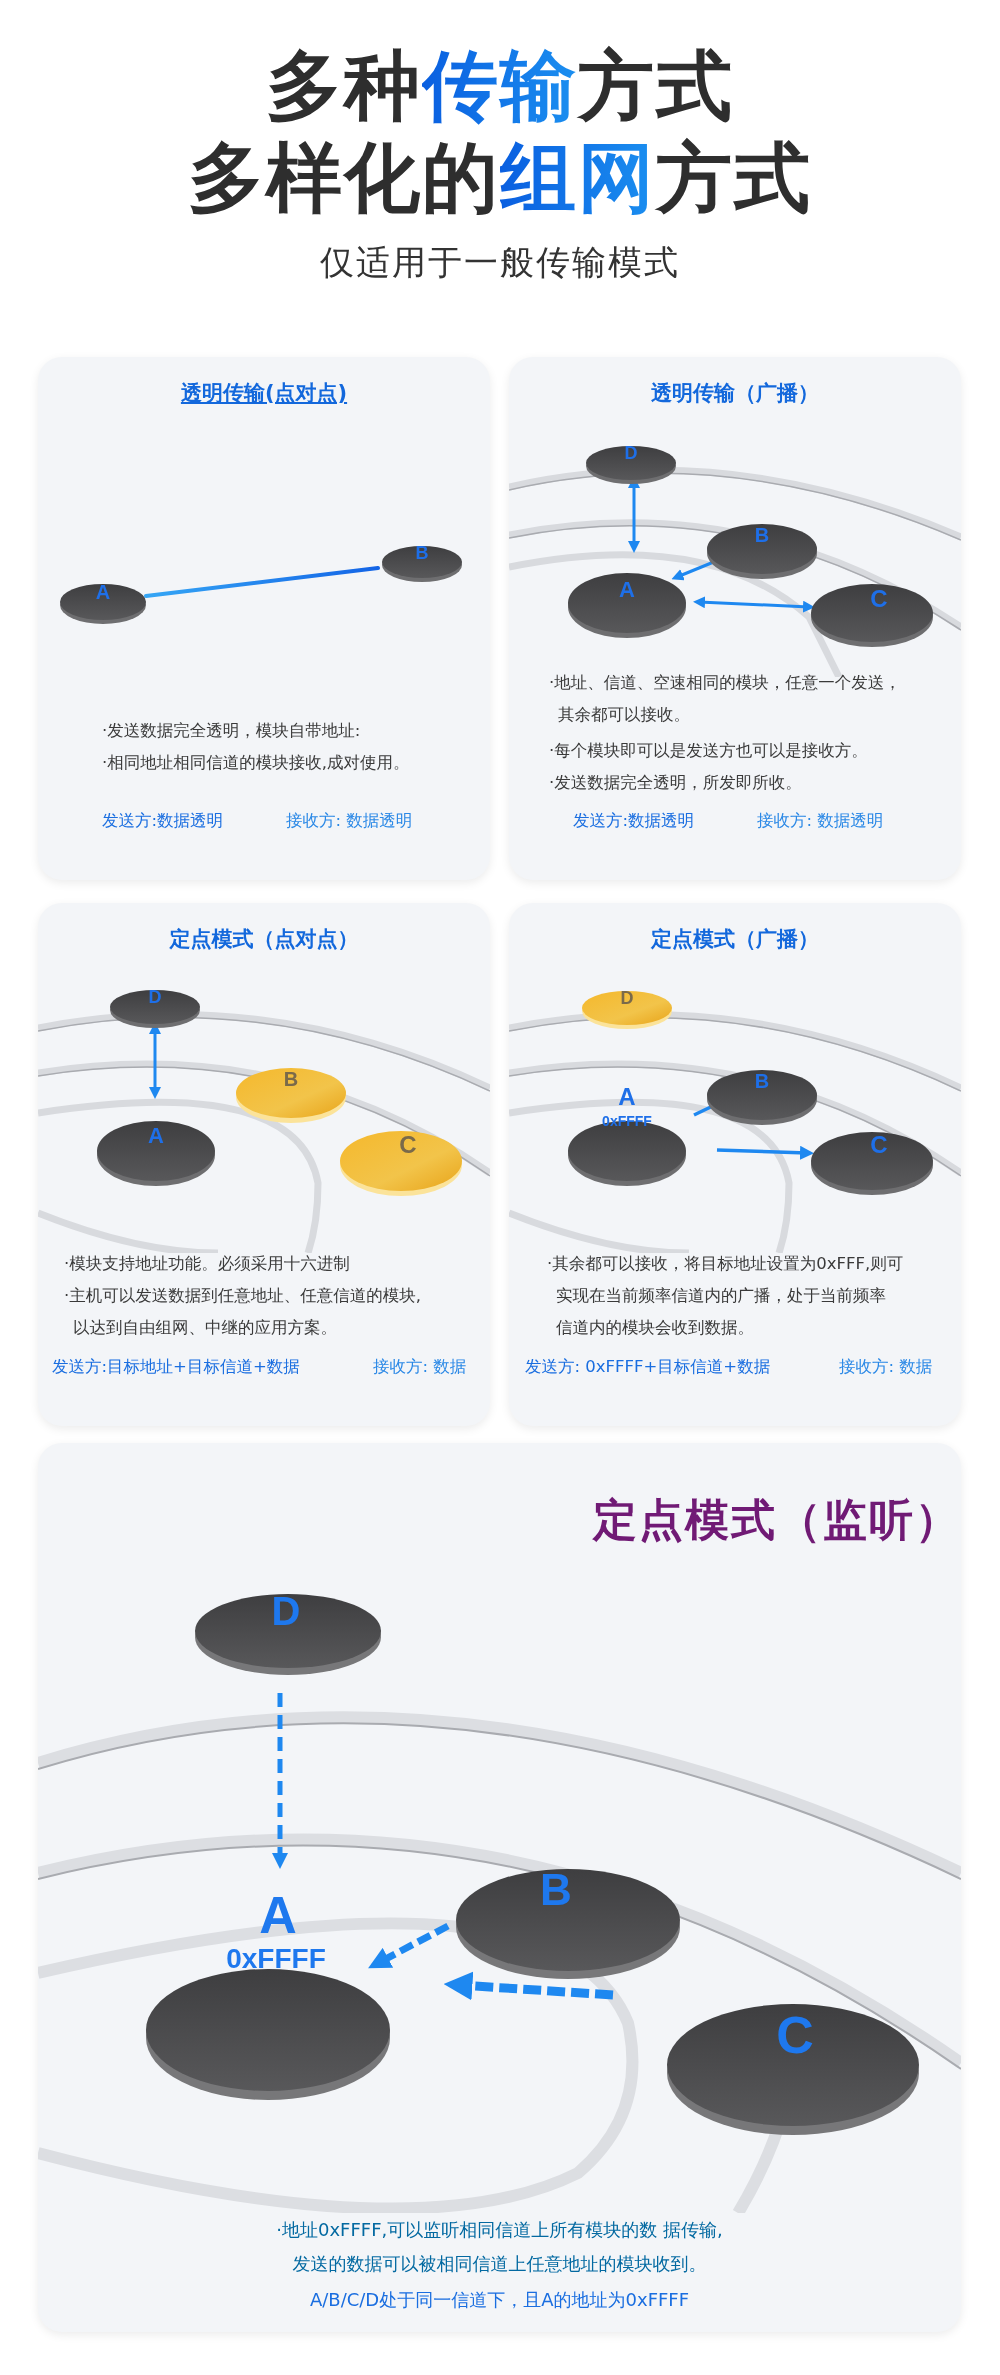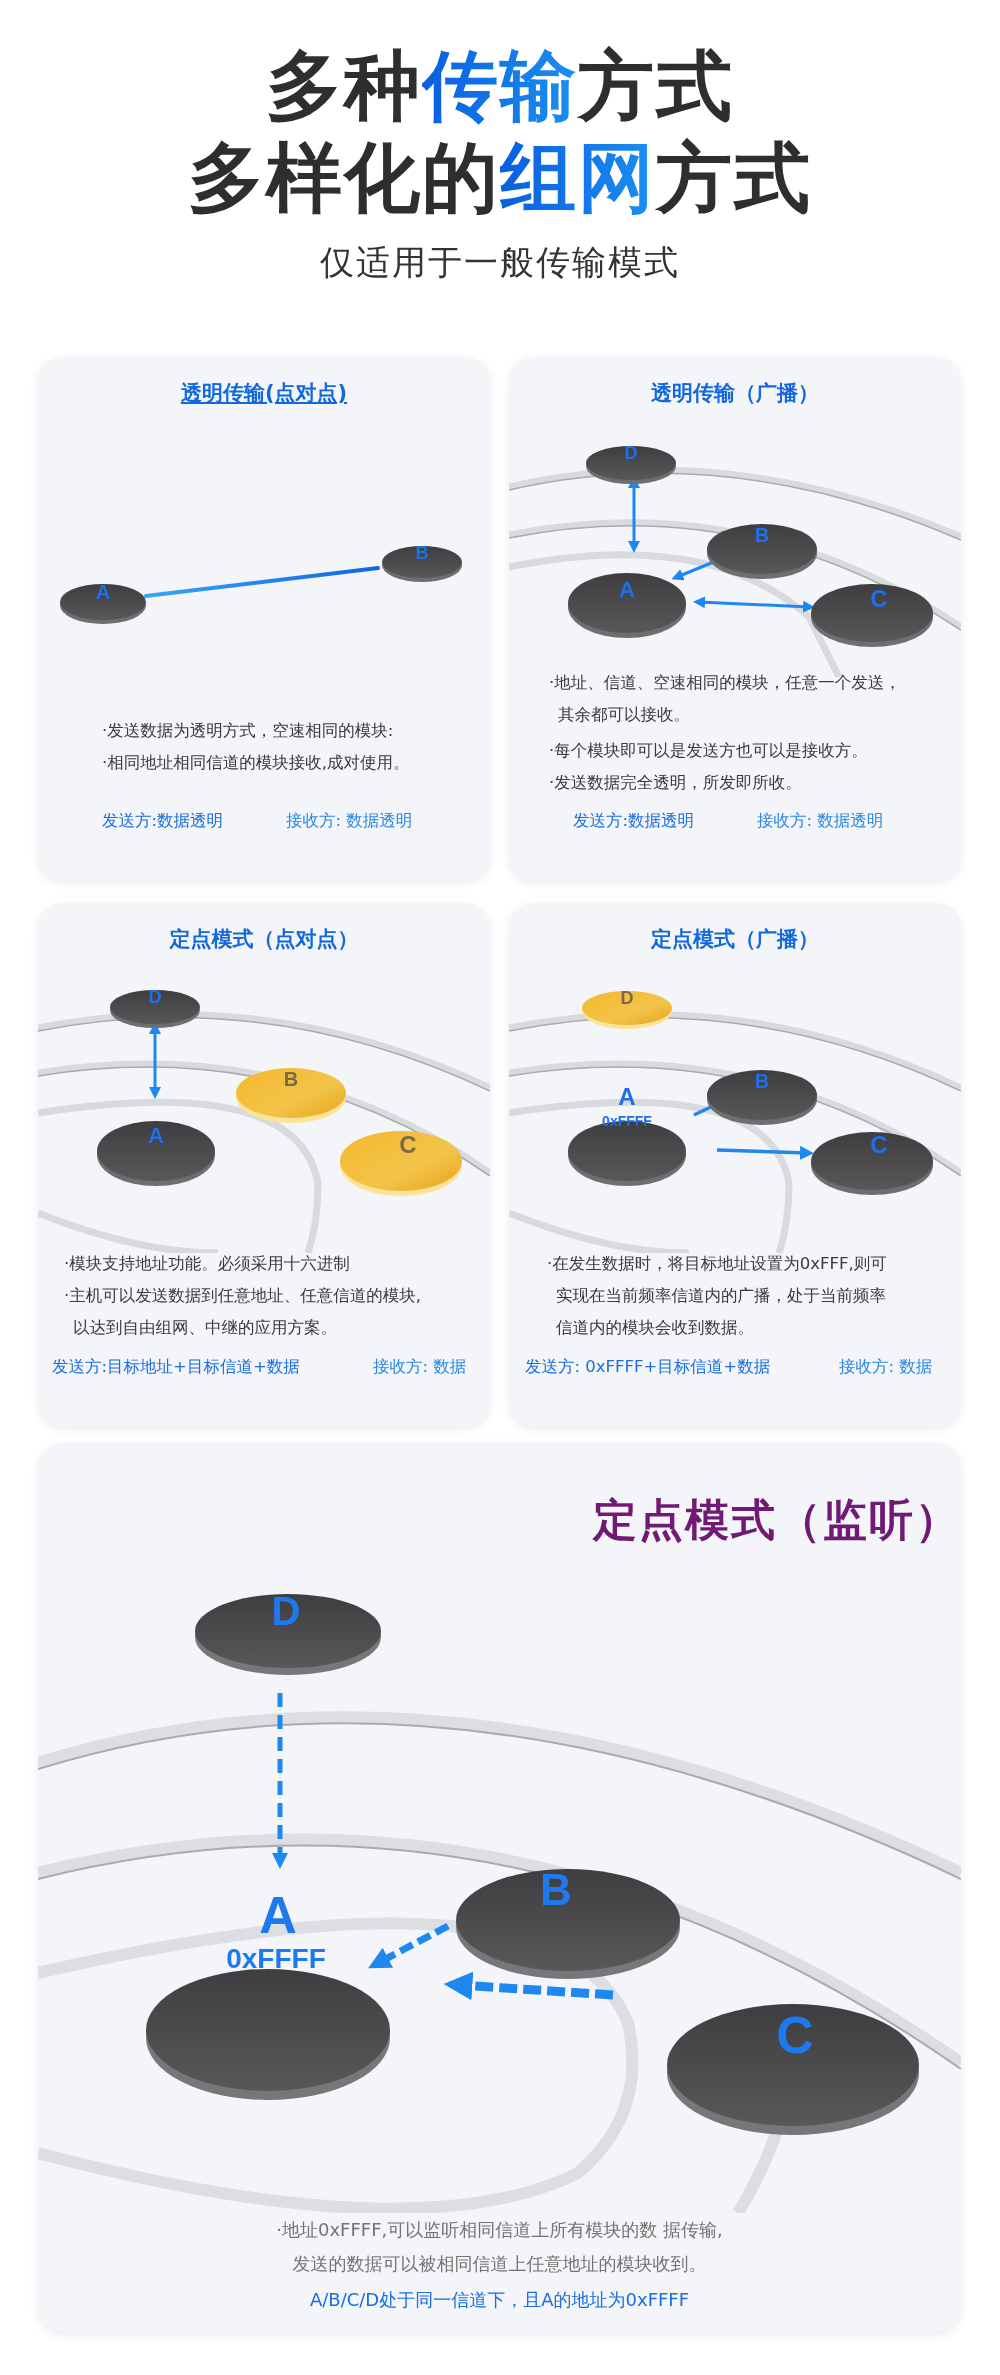--- a/index.html
+++ b/index.html
@@ -11,21 +11,21 @@
   .card { position: absolute; background: #f3f5f8; border-radius: 24px; box-shadow: 0 3px 10px rgba(0,0,0,0.08); overflow: hidden; }
   .card-title { position: absolute; left: 0; width: 100%; text-align: center; font-size: 21px; font-weight: bold; color: #1368dc; }
   .diagram { position: absolute; left: 0; width: 100%; }
   .diagram svg { display: block; }
   .bullets { position: absolute; font-size: 16.5px; color: #3a3a3a; line-height: 32px; }
   .bullets .bl { white-space: nowrap; }
   .bullets .cont { padding-left: 9px; }
   .foot { position: absolute; font-size: 16.5px; color: #1a6ee0; white-space: nowrap; }
   .foot.r { color: #2a88e6; }
   .big-title { position: absolute; left: 0; width: 100%; text-align: right; font-size: 44px; font-weight: bold; color: #701a75; letter-spacing: 2px; }
-  .big-bullets { position: absolute; left: 0; width: 100%; text-align: center; font-size: 18px; color: #737373; line-height: 34px; }
+  .big-bullets { position: absolute; left: 0; width: 100%; text-align: center; font-size: 18px; color: #0369a1; line-height: 34px; }
   .big-note { position: absolute; left: 0; width: 100%; text-align: center; font-size: 18px; color: #1a6ee0; }
 </style>
 </head>
 <body>
 
 <svg width="0" height="0" style="position:absolute">
   <defs>
     <linearGradient id="gDisk" x1="0" y1="0" x2="0" y2="1">
       <stop offset="0" stop-color="#3e3e40"></stop>
         <stop offset="1" stop-color="#58585a"></stop>
@@ -69,21 +69,21 @@
         <text x="65" y="92" text-anchor="middle" font-size="20" font-weight="bold" fill="#1e6fe8" font-family="Liberation Sans, sans-serif">A</text>
       </g>
       <g>
         <ellipse cx="384" cy="58" rx="40" ry="17" fill="#6e6e70"></ellipse>
         <ellipse cx="384" cy="55" rx="40" ry="16" fill="url(#gDisk)"></ellipse>
         <text x="384" y="52" text-anchor="middle" font-size="18" font-weight="bold" fill="#1e6fe8" font-family="Liberation Sans, sans-serif">B</text>
       </g>
     </svg>
   </div>
   <div class="bullets" style="left:64px; top:358px;">
-    <div class="bl">·发送数据为透明方式，空速相同的模块:</div>
+    <div class="bl">·发送数据完全透明，模块自带地址:</div>
     <div class="bl">·相同地址相同信道的模块接收,成对使用。</div>
   </div>
   <div class="foot" style="left:64px; top:453px;">发送方:数据透明</div>
   <div class="foot r" style="left:248px; top:453px;">接收方: 数据透明</div>
 </div>
 
 <div class="card" style="left:509px; top:357px; width:452px; height:523px;">
   <div class="card-title" style="top:22px;">透明传输（广播）</div>
   <div class="diagram" style="top:60px; height:260px;">
     <svg width="452" height="260">
@@ -210,21 +210,21 @@
         <text x="118" y="163" text-anchor="middle" font-size="14" font-weight="bold" fill="#1e6fe8" font-family="Liberation Sans, sans-serif">0xFFFF</text>
       </g>
       <g>
         <ellipse cx="363" cy="202" rx="61" ry="30" fill="#6e6e70"></ellipse>
           <ellipse cx="363" cy="198" rx="61" ry="29" fill="url(#gDisk)"></ellipse>
         <text x="370" y="190" text-anchor="middle" font-size="24" font-weight="bold" fill="#1e6fe8" font-family="Liberation Sans, sans-serif">C</text>
       </g>
     </svg>
   </div>
   <div class="bullets" style="left:38px; top:345px;">
-    <div class="bl">·在发生数据时，将目标地址设置为0xFFF,则可</div>
+    <div class="bl">·其余都可以接收，将目标地址设置为0xFFF,则可</div>
     <div class="bl cont">实现在当前频率信道内的广播，处于当前频率</div>
     <div class="bl cont">信道内的模块会收到数据。</div>
   </div>
   <div class="foot" style="left:16px; top:453px;">发送方: 0xFFFF+目标信道+数据</div>
   <div class="foot r" style="left:330px; top:453px;">接收方: 数据</div>
 </div>
 
 <div class="card" style="left:38px; top:1443px; width:923px; height:889px;">
   <div class="big-title" style="top:48px;">定点模式（监听）</div>
   <div class="diagram" style="top:150px; height:620px;">

